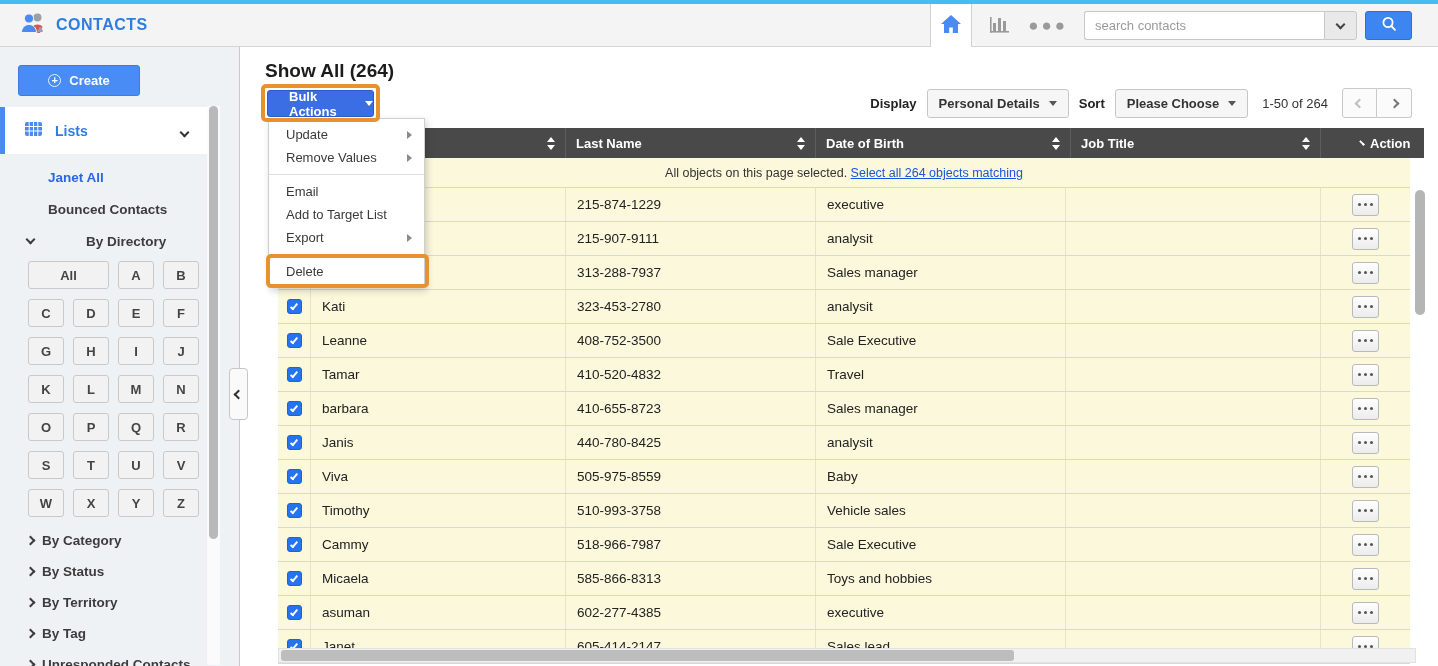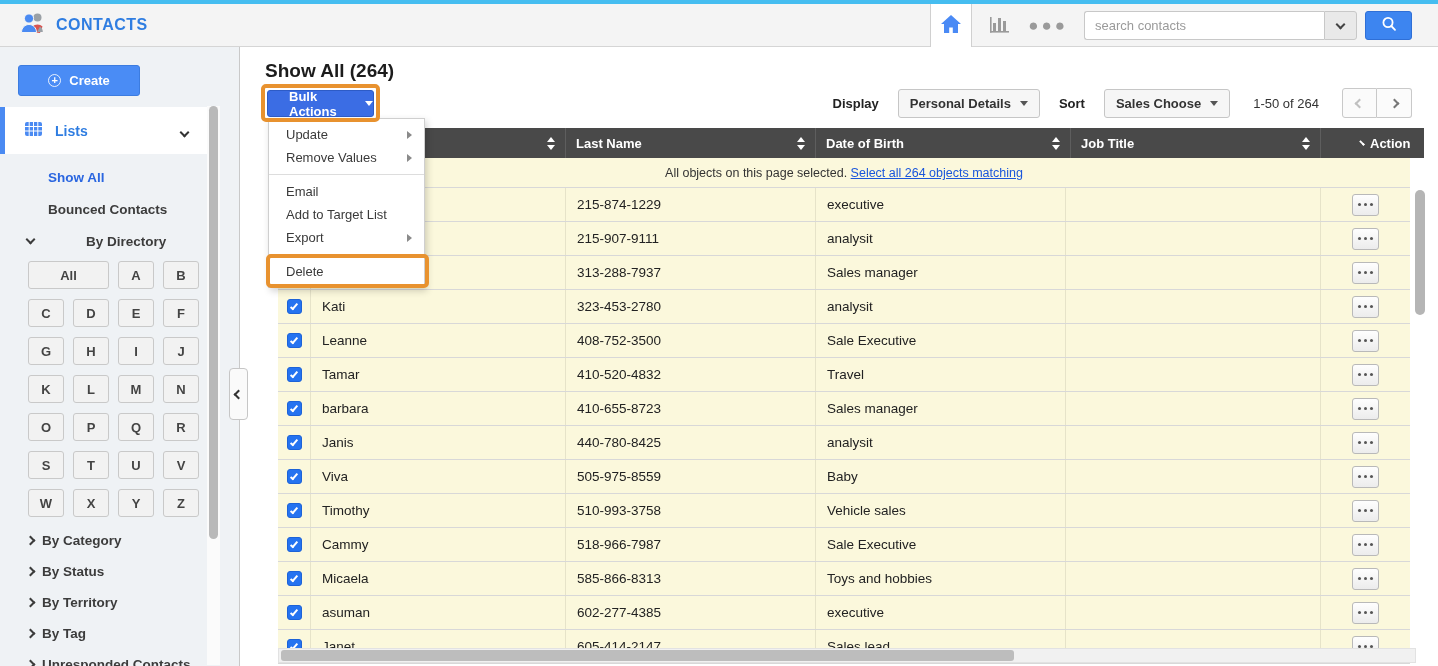--- a/index.html
+++ b/index.html
@@ -71,21 +71,21 @@
 
   
   .main { position:relative; flex:1; background:#fff; }
   .page-title { position:absolute; left:25px; top:13px; font-size:19px; font-weight:bold; color:#1c1c1c; }
   .bulk-frame { position:absolute; left:21px; top:37px; width:119px; height:38px;
                 border:4px solid #e8922f; border-radius:5px; z-index:31; pointer-events:none; }
   .bulk-btn { position:absolute; left:27px; top:43px; width:107px; height:27px; background:#3b6de4;
               border:1px solid #2d5bc6; border-radius:3px; color:#fff; font-weight:bold; font-size:13px;
               display:flex; align-items:center; justify-content:center; gap:7px; cursor:pointer; z-index:32;padding-left:21px; }
 
-  .controls-row { position:absolute; right:26px; top:41px; height:30px; display:flex; align-items:center; gap:19px; }
+  .controls-row { position:absolute; right:26px; top:41px; height:30px; display:flex; align-items:center; gap:10px; }
   .ctl-label { font-size:13px; font-weight:bold; color:#222; }
   .select-btn { height:29px; background:#f6f6f6; border:1px solid #c6c6c6; border-radius:3px;
                 font-size:13px; font-weight:bold; color:#333; display:flex; align-items:center;
                 gap:9px; padding:0 11px; cursor:pointer; }
   .range-text { font-size:13px; color:#333; margin:0 4px; }
   .pager { display:flex; }
   .pager-btn { width:35px; height:30px; background:#fbfbfb; border:1px solid #c9c9c9;
                display:flex; align-items:center; justify-content:center; cursor:pointer; }
   .pager-prev { border-radius:3px 0 0 3px; color:#c0c0c0; }
   .pager-next { border-radius:0 3px 3px 0; border-left:none; color:#777; }
@@ -213,21 +213,21 @@
             <line x1="4.2" y1="0" x2="4.2" y2="14"></line>
               <line x1="8.5" y1="0" x2="8.5" y2="14"></line>
               <line x1="12.8" y1="0" x2="12.8" y2="14"></line>
           </g>
         </svg>
       </span>
       <span class="lists-label">Lists</span>
       <span class="lists-chev"><span class="chev chev-down"></span></span>
     </div>
 
-    <div class="side-link show-all">Show All</div>
+    <div class="side-link show-all">Janet All</div>
     <div class="side-link bounced">Bounced Contacts</div>
 
     <div class="dir-row">
       <span class="chev chev-down" style="margin-top:-4px;"></span>
       <span class="side-link">By Directory</span>
     </div>
 
     <div class="letters" id="letters">
         <div class="letter-btn wide">All</div>
         <div class="letter-btn">A</div>
@@ -300,21 +300,21 @@
     </div>
 
     <div class="controls-row">
       <span class="ctl-label">Display</span>
       <div class="select-btn">
         <span>Personal Details</span>
         <span class="caret-down" style="color:#555;"></span>
       </div>
       <span class="ctl-label">Sort</span>
       <div class="select-btn">
-        <span>Sales Choose</span>
+        <span>Please Choose</span>
         <span class="caret-down" style="color:#555;"></span>
       </div>
       <span class="range-text">1-50 of 264</span>
       <div class="pager">
         <div class="pager-btn pager-prev">
           <span class="chev chev-left"></span>
         </div>
         <div class="pager-btn pager-next">
           <span class="chev chev-right"></span>
         </div>

